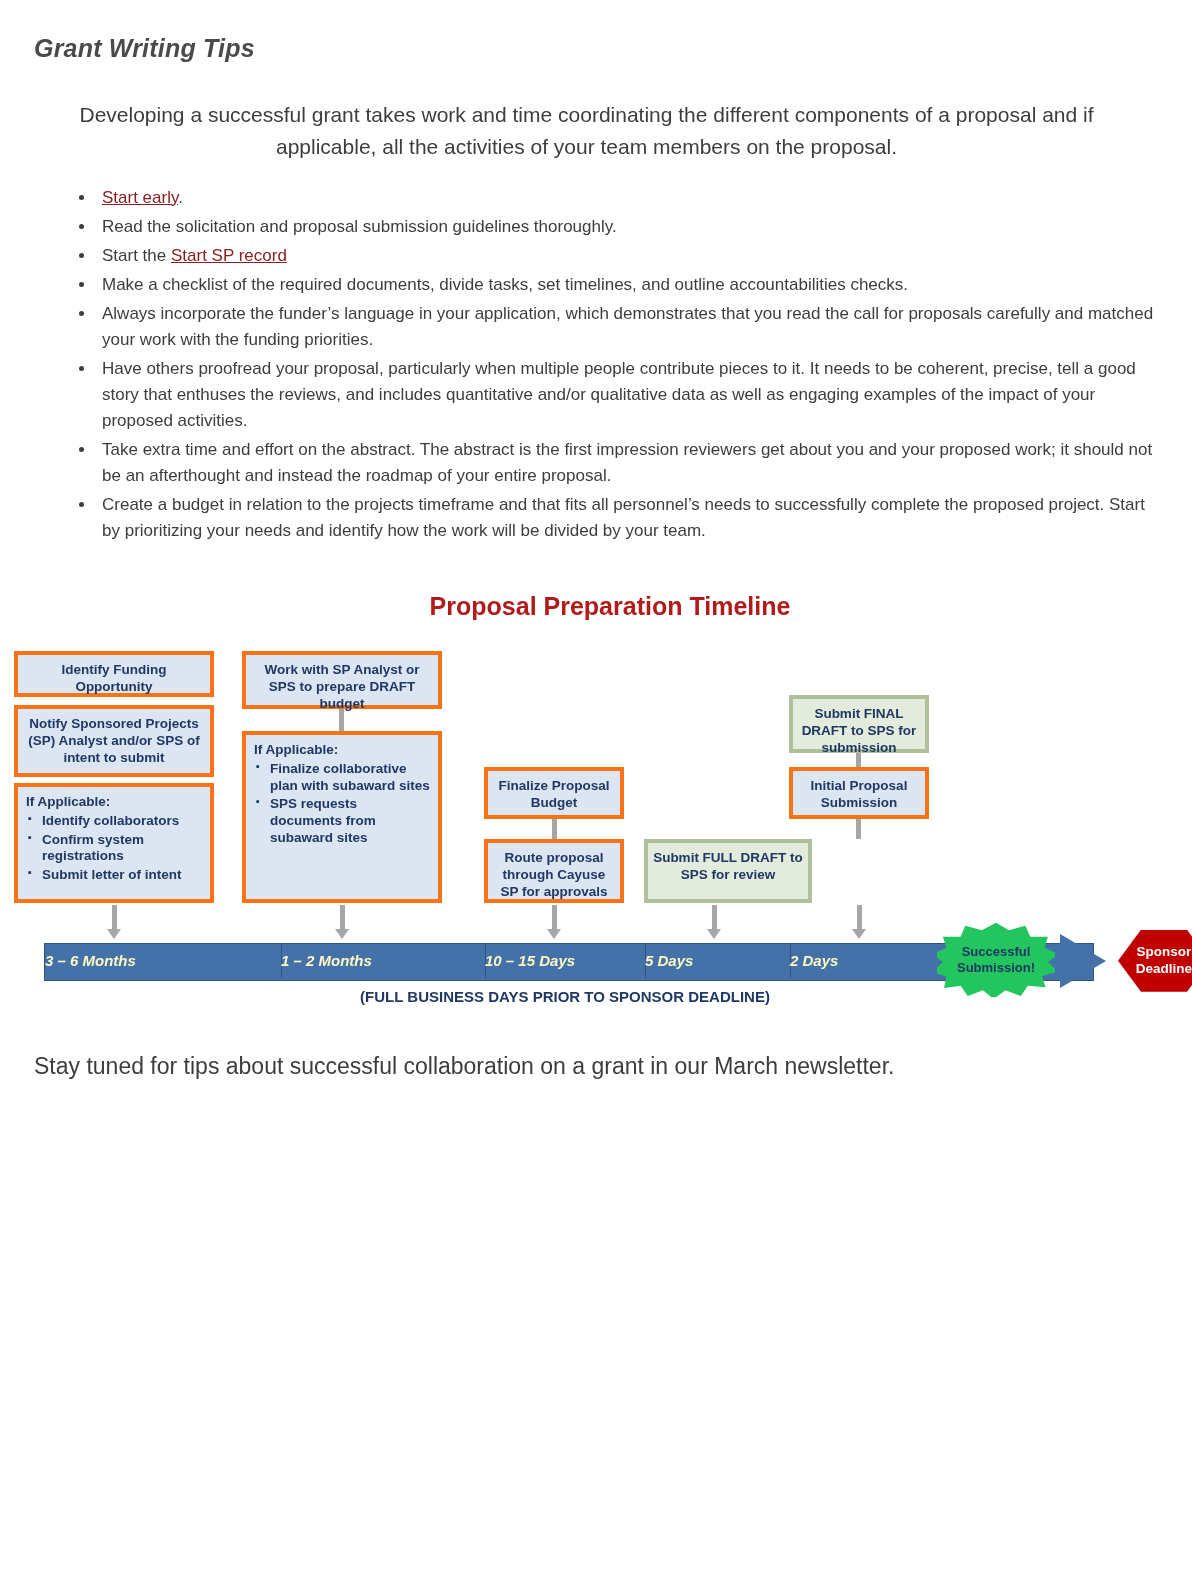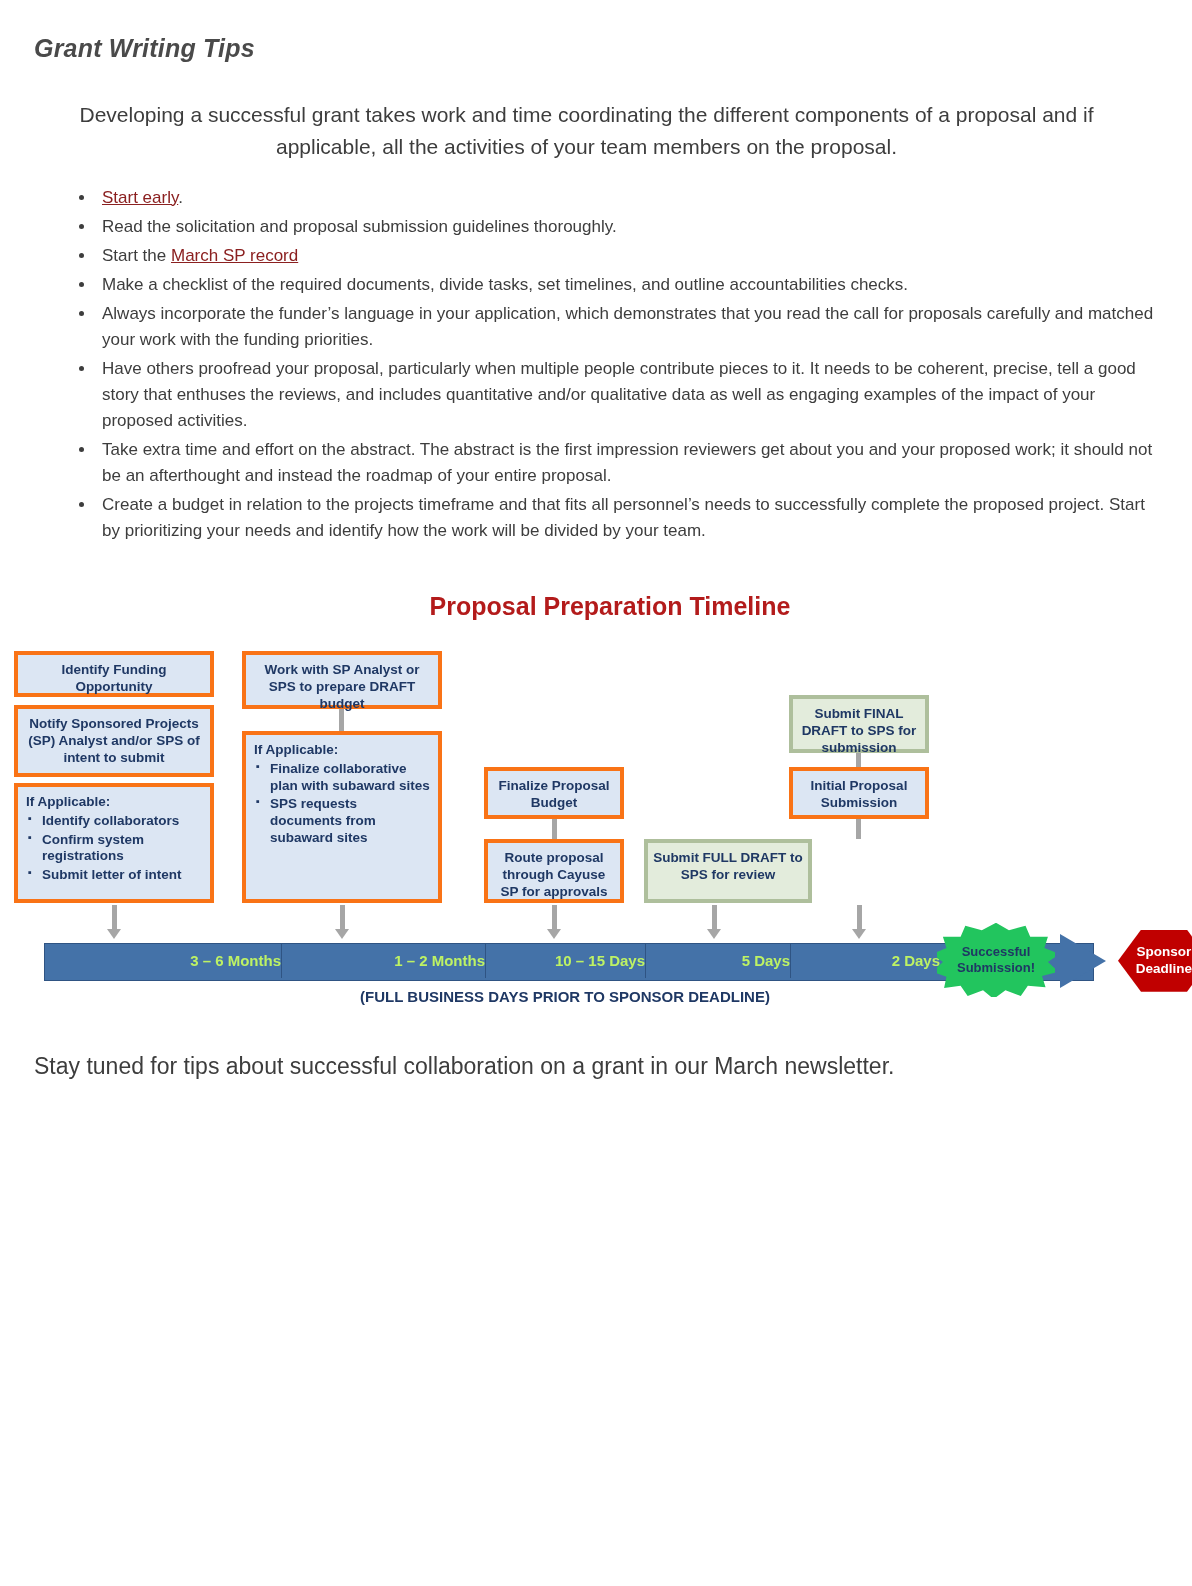--- a/index.html
+++ b/index.html
@@ -136,24 +136,25 @@
     left: 10px;
     top: 300px;
     width: 1048px;
     height: 36px;
     background: #4472a8;
     border: 1px solid #2f5483;
   }
   .bar .seg-label {
     position: absolute;
     top: 8px;
-    color: #bef264;
+    color: #fef9c3;
     font-size: 15px;
     font-weight: bold;
-    text-align: right;
+    text-align: left;
+    font-style: italic;
   }
   .bar .divider {
     position: absolute;
     top: 0;
     width: 1px;
     height: 34px;
     background: #2f5483;
   }
   .bar-arrow {
     position: absolute;
@@ -224,21 +225,21 @@
 
 <div class="page">
 
   <h1 class="title">Grant Writing Tips</h1>
 
   <p class="intro">Developing a successful grant takes work and time coordinating the different components of a proposal and if applicable, all the activities of your team members on the proposal.</p>
 
   <ul class="tips">
     <li><a class="link" href="#">Start early</a><span>.</span></li>
     <li><span>Read the solicitation and proposal submission guidelines thoroughly.</span></li>
-    <li><span>Start the </span><a class="link" href="#">March SP record</a></li>
+    <li><span>Start the </span><a class="link" href="#">Start SP record</a></li>
     <li><span>Make a checklist of the required documents, divide tasks, set timelines, and outline accountabilities checks.</span></li>
     <li><span>Always incorporate the funder’s language in your application, which demonstrates that you read the call for proposals carefully and matched your work with the funding priorities.</span></li>
     <li><span>Have others proofread your proposal, particularly when multiple people contribute pieces to it. It needs to be coherent, precise, tell a good story that enthuses the reviews, and includes quantitative and/or qualitative data as well as engaging examples of the impact of your proposed activities.</span></li>
     <li><span>Take extra time and effort on the abstract. The abstract is the first impression reviewers get about you and your proposed work; it should not be an afterthought and instead the roadmap of your entire proposal.</span></li>
     <li><span>Create a budget in relation to the projects timeframe and that fits all personnel’s needs to successfully complete the proposed project. Start by prioritizing your needs and identify how the work will be divided by your team.</span></li>
   </ul>
 
   <div class="figure">
     <div class="figure-title">Proposal Preparation Timeline</div>
 

